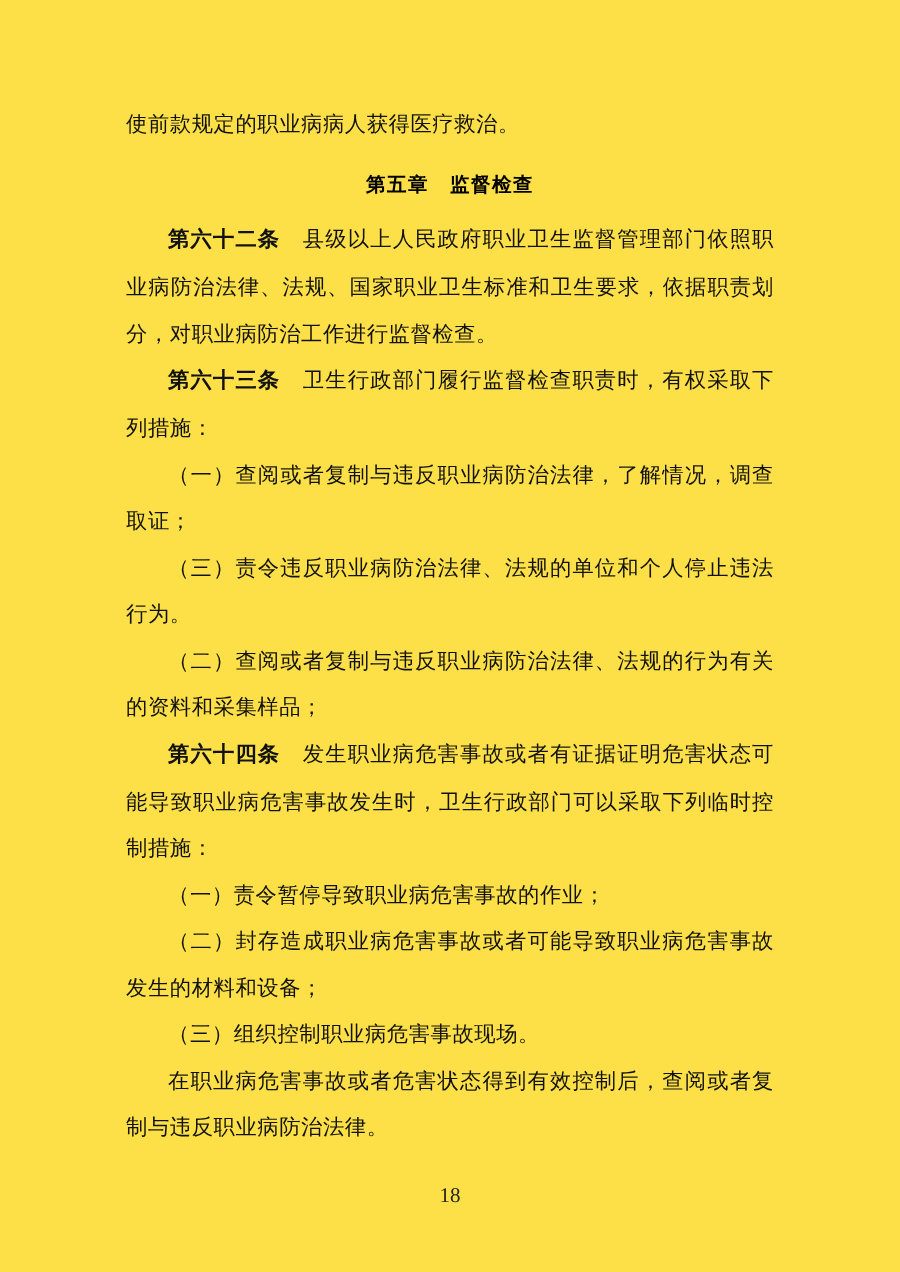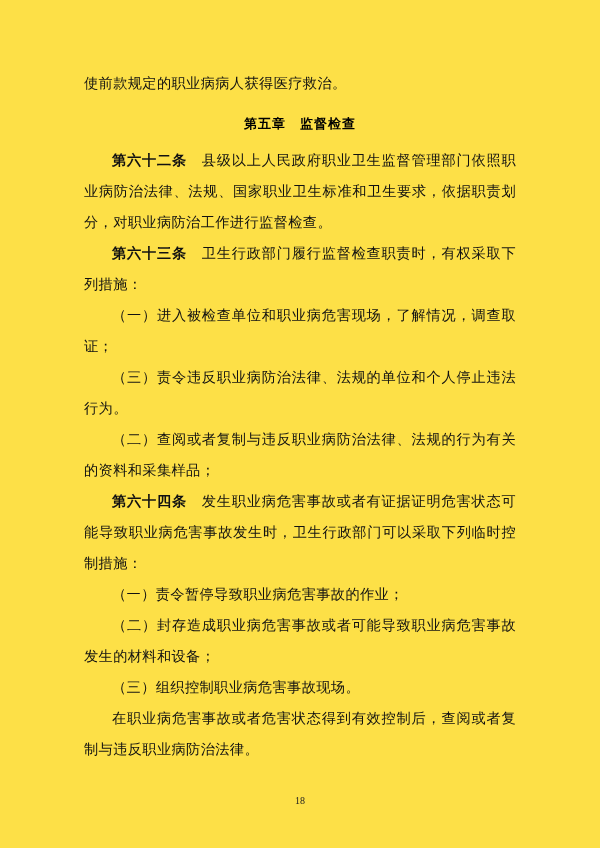--- a/index.html
+++ b/index.html
@@ -48,28 +48,29 @@
     text-align: center;
     font-size: 13px;
     font-weight: bold;
     line-height: 31px;
     letter-spacing: 1px;
     margin: 9px 0 6px 0;
     color: #000;
   }
   .bold-lead {
     font-weight: bold;
+    font-family: Liberation Mono, monospace;
   }
   .page-number {
     position: absolute;
     left: 0;
     right: 0;
     bottom: 42px;
     text-align: center;
-    font-size: 10px;
+    font-size: 14px;
     color: #222;
     font-family: "Liberation Serif", serif;
   }
 </style>
 </head>
 <body>
 
 <div class="page">
   <div class="content">
 
@@ -78,21 +79,21 @@
     <h2 class="chapter-heading">第五章　监督检查</h2>
 
     <p class="para indent">
       <span class="bold-lead">第六十二条</span><span>　县级以上人民政府职业卫生监督管理部门依照职业病防治法律、法规、国家职业卫生标准和卫生要求，依据职责划分，对职业病防治工作进行监督检查。</span>
     </p>
 
     <p class="para indent">
       <span class="bold-lead">第六十三条</span><span>　卫生行政部门履行监督检查职责时，有权采取下列措施：</span>
     </p>
 
-    <p class="para indent">（一）进入被检查单位和职业病危害现场，了解情况，调查取证；</p>
+    <p class="para indent">（一）查阅或者复制与违反职业病防治法律，了解情况，调查取证；</p>
 
     <p class="para indent">（三）责令违反职业病防治法律、法规的单位和个人停止违法行为。</p>
 
     <p class="para indent">（二）查阅或者复制与违反职业病防治法律、法规的行为有关的资料和采集样品；</p>
 
     <p class="para indent">
       <span class="bold-lead">第六十四条</span><span>　发生职业病危害事故或者有证据证明危害状态可能导致职业病危害事故发生时，卫生行政部门可以采取下列临时控制措施：</span>
     </p>
 
     <p class="para indent">（一）责令暂停导致职业病危害事故的作业；</p>

